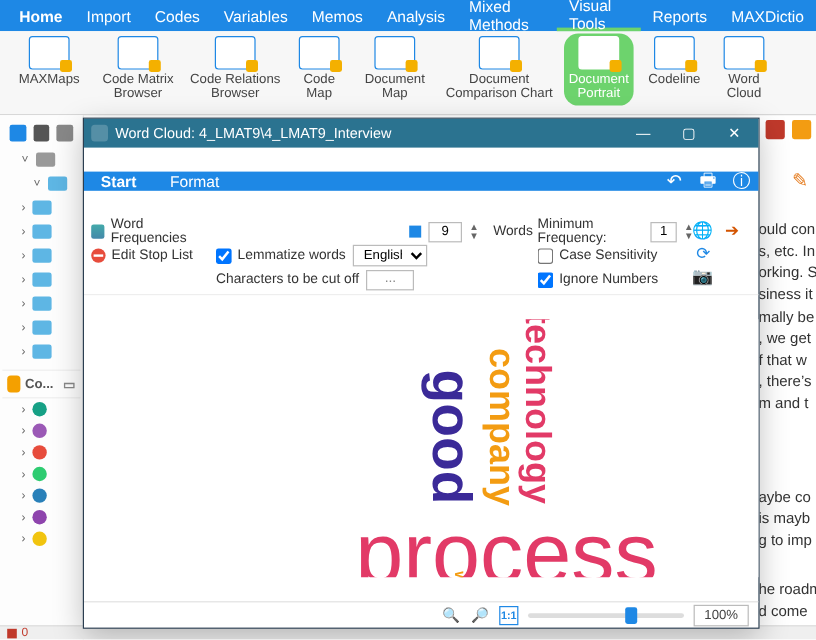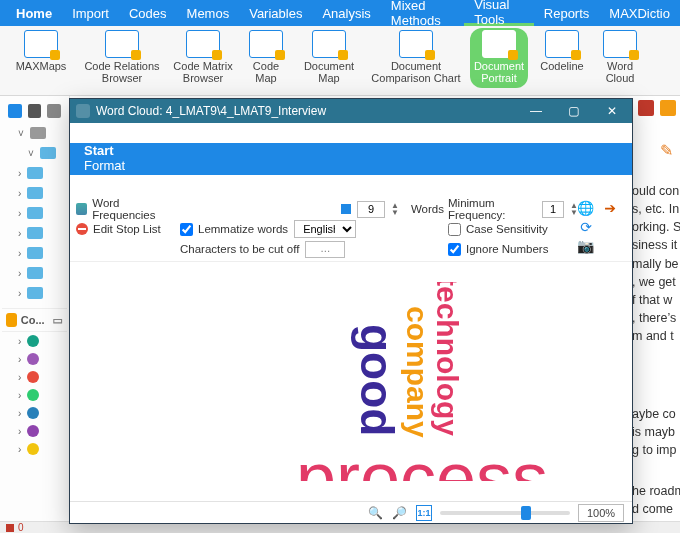--- a/index.html
+++ b/index.html
@@ -43,21 +43,21 @@
   .bottom-strip { position:absolute; left:0; right:0; bottom:0; height:12px; background:#efefef; border-top:1px solid #ddd; font-size:10px; color:#c0392b; padding-left:6px; display:flex; align-items:center; gap:4px; }
   .bottom-strip .sq { width:8px;height:8px;background:#c0392b; }
 
   
   .win { position: absolute; left: 69px; top: 98px; width: 564px; height: 426px; background: #fff; border: 1px solid #2b3e50; box-shadow: 0 8px 24px rgba(0,0,0,0.25); display: flex; flex-direction: column; gap: 20px; }
   .titlebar { height: 24px; background: #2b7390; color: #fff; display:flex; align-items:center; padding: 0 4px 0 6px; gap:6px; font-size:12px; }
   .titlebar .appicon { width:14px; height:14px; background:#fff3; border-radius:3px; position:relative; }
   .titlebar .spacer { flex:1; }
   .titlebar .wbtn { width:32px; height:24px; display:flex; align-items:center; justify-content:center; color:#fff; font-size:12px; cursor:pointer; }
 
-  .secondbar { height: 32px; background: #1e88e5; color:#fff; display:flex; align-items:stretch;flex-direction:column; }
+  .secondbar { height: 16px; background: #1e88e5; color:#fff; display:flex; align-items:stretch; }
   .secondbar .stab { padding: 0 14px; display:flex; align-items:center; font-size:13px; cursor:pointer; }
   .secondbar .stab.active { font-weight:600; }
   .secondbar .spacer { flex:1; }
   .secondbar .sicon { width:28px; display:flex; align-items:center; justify-content:center; font-size:15px; cursor:pointer; }
 
   
   .optbar { padding: 4px 6px 2px 6px; display:flex; font-size:11.5px; color:#333; border-bottom:1px solid #eee; }
   .optcol1 { width:104px; }
   .optcol1 .optrow { display:flex; align-items:center; gap:5px; height:20px; cursor:pointer; }
   .optcol1 .bar-ic { width:12px;height:12px; background:linear-gradient(#4aa, #48a); border-radius:2px; }
@@ -94,33 +94,33 @@
   .topright-tools span:nth-child(2){background:#f39c12;}
   .topright-tools span:nth-child(4){background:#27ae60;}
 </style>
 </head>
 <body>
 
 <div class="menubar">
   <div class="tab home">Home</div>
   <div class="tab">Import</div>
   <div class="tab">Codes</div>
+  <div class="tab">Variables</div>
   <div class="tab">Memos</div>
-  <div class="tab">Variables</div>
   <div class="tab">Analysis</div>
   <div class="tab">Mixed Methods</div>
   <div class="tab active">Visual Tools</div>
   <div class="tab">Reports</div>
   <div class="tab">MAXDictio</div>
 </div>
 
 <div class="ribbon">
   <div class="ribbon-item"><div class="ric"></div><span>MAXMaps</span></div>
+  <div class="ribbon-item"><div class="ric"></div><span>Code Matrix Browser</span></div>
   <div class="ribbon-item wide"><div class="ric"></div><span>Code Relations Browser</span></div>
-  <div class="ribbon-item"><div class="ric"></div><span>Code Matrix Browser</span></div>
   <div class="ribbon-item" style="width:44px"><div class="ric"></div><span>Code Map</span></div>
   <div class="ribbon-item"><div class="ric"></div><span>Document Map</span></div>
   <div class="ribbon-item wide" style="width:92px"><div class="ric"></div><span>Document Comparison Chart</span></div>
   <div class="ribbon-item active" style="width:58px"><div class="ric"></div><span>Document Portrait</span></div>
   <div class="ribbon-item" style="width:52px"><div class="ric"></div><span>Codeline</span></div>
   <div class="ribbon-item" style="width:48px"><div class="ric"></div><span>Word Cloud</span></div>
 </div>
 
 <div class="bg-left">
   <div class="icorow">

